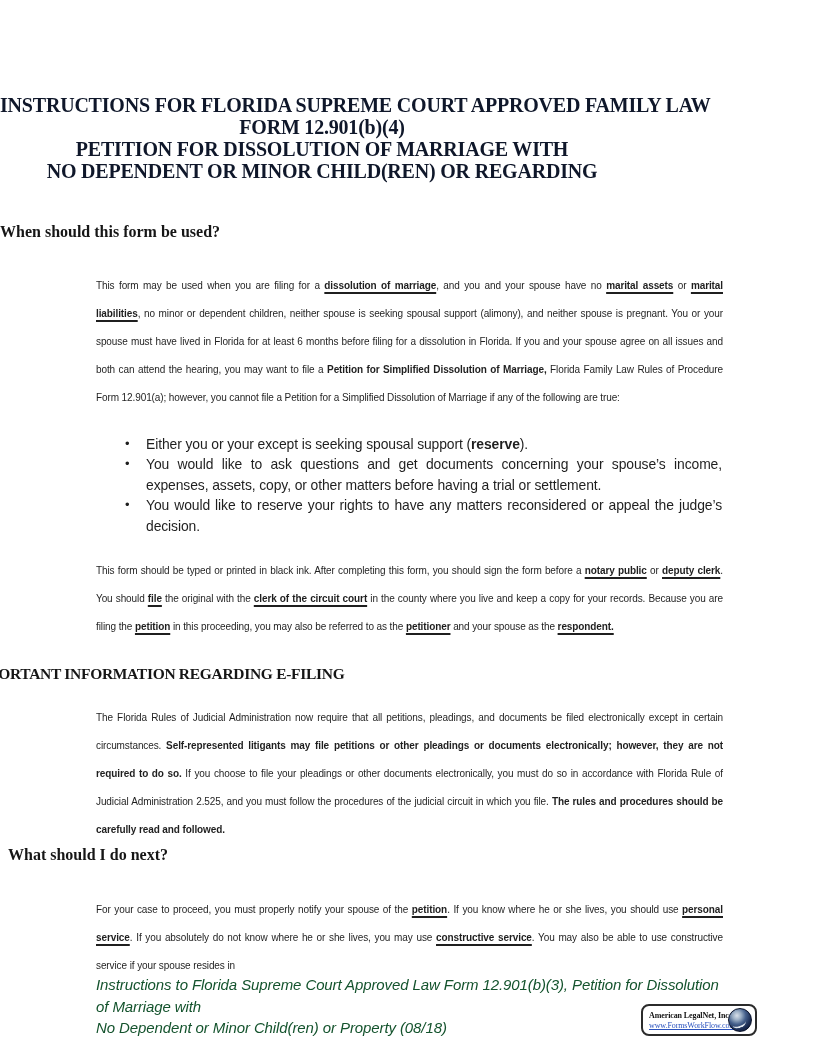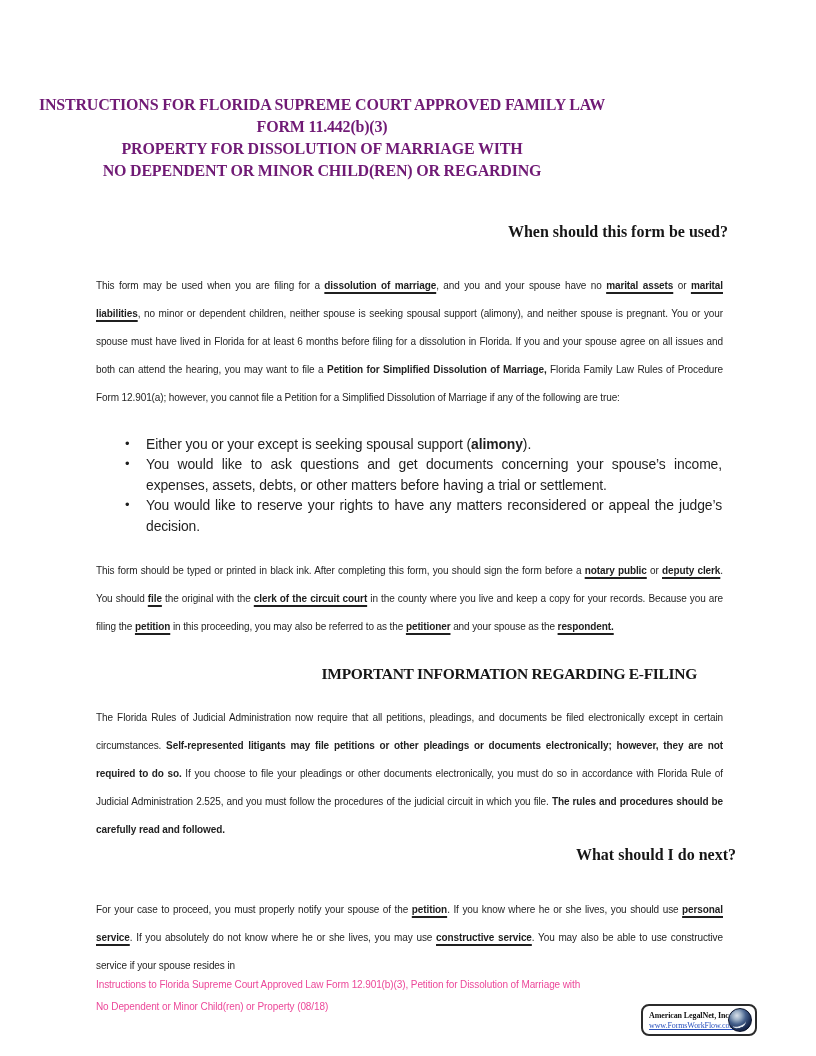--- a/index.html
+++ b/index.html
@@ -14,31 +14,31 @@
     overflow: hidden;
   }
   .abs { position: absolute; }
 
   
   .doc-title {
     top: 94px; left: 0; width: 644px;
     text-align: center;
     font-family: "Liberation Serif", serif;
     font-weight: bold;
-    font-size: 16px;
+    font-size: 20px;
     line-height: 22px;
     letter-spacing: -0.2px;
-    color: #701a75;
+    color: #0f172a;
   }
   .title-line { white-space: nowrap; }
 
   
   .sec-heading {
     width: 728px;
-    text-align: right;
+    text-align: left;
     font-family: "Liberation Serif", serif;
     font-weight: bold;
     font-size: 16px;
     line-height: 20px;
     color: #161616;
   }
   .h-when   { top: 222px; left: 0; }
   .h-efiling{ top: 664px; left: -31px; font-size: 15.5px; letter-spacing: -0.3px; }
   .h-next   { top: 845px; left: 8px; }
 
@@ -68,24 +68,25 @@
   }
   .bullet-row { position: relative; text-align: justify; }
   .bullet-dot {
     position: absolute; left: -21px; top: 0;
     font-size: 13px;
   }
 
   
   .doc-footer {
     top: 974px; left: 96px; width: 625px;
-    font-size: 10px;
+    font-size: 15px;
     line-height: 21.5px;
     letter-spacing: -0.1px;
-    color: #ec4899;
+    color: #14532d;
+    font-style: italic;
   }
 
   
   .legalnet-box {
     top: 1004px; left: 641px;
     width: 116px; height: 32px;
     box-sizing: border-box;
     background: #ffffff;
     border: 2px solid var(--logo-border, #2b2b2b);
     border-radius: 8px;
@@ -133,37 +134,37 @@
     transform: rotate(-18deg);
   }
 </style>
 </head>
 <body>
 
 <div class="page">
 
   <div class="abs doc-title">
     <div class="title-line">INSTRUCTIONS FOR FLORIDA SUPREME COURT APPROVED FAMILY LAW</div>
-    <div class="title-line">FORM 11.442(b)(3)</div>
-    <div class="title-line">PROPERTY FOR DISSOLUTION OF MARRIAGE WITH</div>
+    <div class="title-line">FORM 12.901(b)(4)</div>
+    <div class="title-line">PETITION FOR DISSOLUTION OF MARRIAGE WITH</div>
     <div class="title-line">NO DEPENDENT OR MINOR CHILD(REN) OR REGARDING</div>
   </div>
 
   <div class="abs sec-heading h-when">When should this form be used?</div>
 
   <p class="abs para p-usage"><span>This form may be used when you are filing for a </span><span class="b u">dissolution of marriage</span><span>, and you and your spouse have no </span><span class="b u">marital assets</span><span> or </span><span class="b u">marital liabilities</span><span>, no minor or dependent children, neither spouse is seeking spousal support (alimony), and neither spouse is pregnant.  You or your spouse must have lived in Florida for at least 6 months before filing for a dissolution in Florida. If you and your spouse agree on all issues and both can attend the hearing, you may want to file a </span><span class="b">Petition for Simplified Dissolution of Marriage,</span><span> Florida Family Law Rules of Procedure Form 12.901(a); however, you cannot file a Petition for a Simplified Dissolution of Marriage if any of the following are true:</span></p>
 
   <div class="abs bullet-list">
     <div class="bullet-row">
       <span class="bullet-dot">•</span>
-      <span><span>Either you or your except is seeking spousal support (</span><span class="b">alimony</span><span>).</span></span>
+      <span><span>Either you or your except is seeking spousal support (</span><span class="b">reserve</span><span>).</span></span>
     </div>
     <div class="bullet-row">
       <span class="bullet-dot">•</span>
-      <span><span>You would like to ask questions and get documents concerning your spouse’s income, expenses, assets, debts, or other matters before having a trial or settlement.</span></span>
+      <span><span>You would like to ask questions and get documents concerning your spouse’s income, expenses, assets, copy, or other matters before having a trial or settlement.</span></span>
     </div>
     <div class="bullet-row">
       <span class="bullet-dot">•</span>
       <span><span>You would like to reserve your rights to have any matters reconsidered or appeal the judge’s decision.</span></span>
     </div>
   </div>
 
   <p class="abs para p-typed"><span>This form should be typed or printed in black ink.  After completing this form, you should sign the form before a </span><span class="b u">notary public</span><span> or </span><span class="b u">deputy clerk</span><span>.  You should </span><span class="b u">file</span><span> the original with the </span><span class="b u">clerk of the circuit court</span><span> in the county where you live and keep a copy for your records.  Because you are filing the </span><span class="b u">petition</span><span> in this proceeding, you may also be referred to as the </span><span class="b u">petitioner</span><span> and your spouse as the </span><span class="b u">respondent.</span></p>
 
   <div class="abs sec-heading h-efiling">IMPORTANT INFORMATION REGARDING E-FILING</div>

